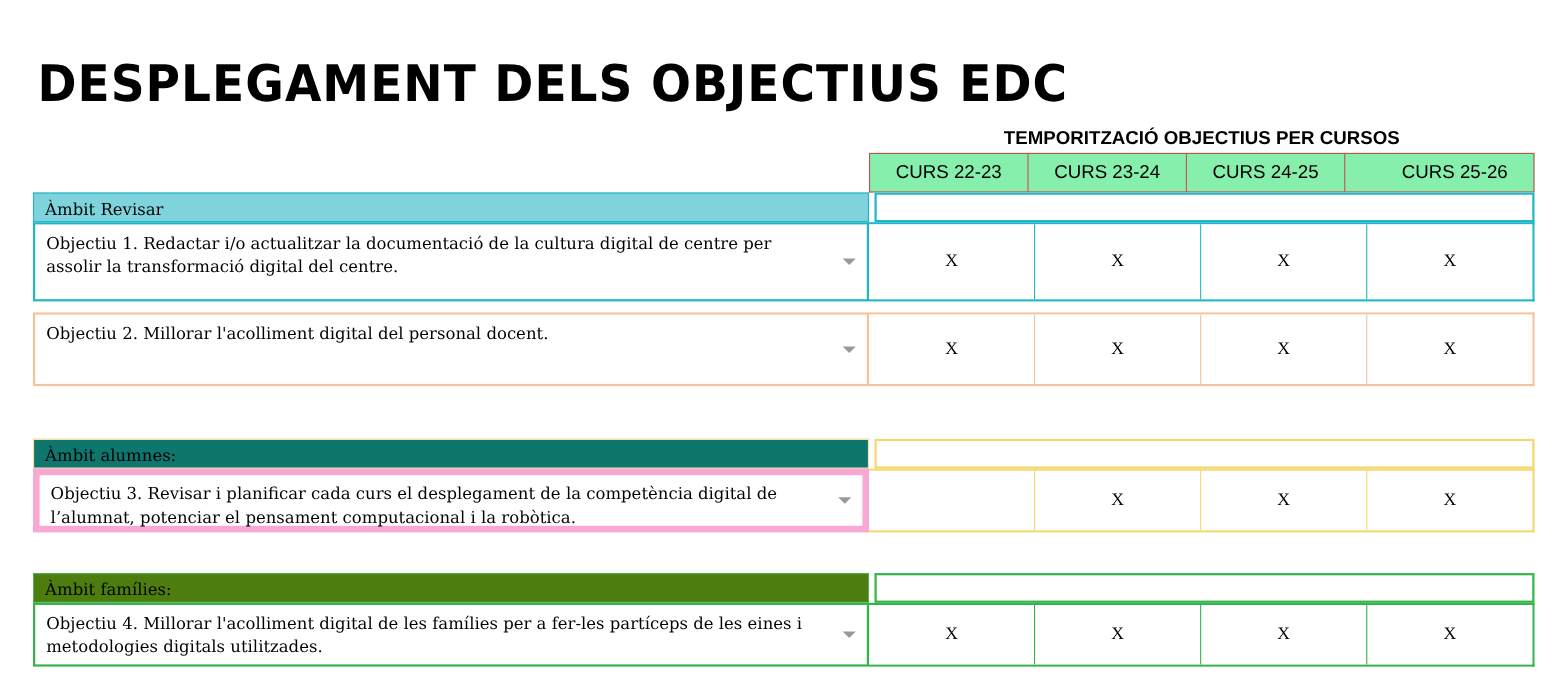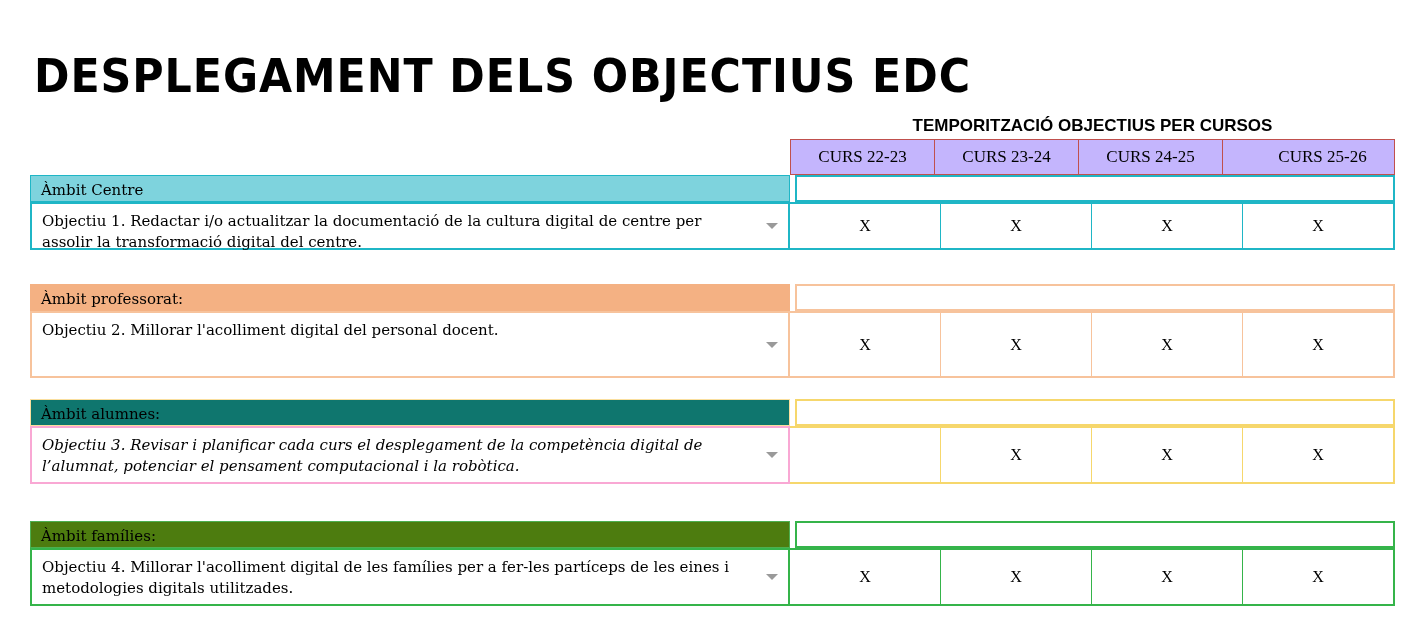--- a/index.html
+++ b/index.html
@@ -52,22 +52,21 @@
     display: flex;
   }
   .curs-cell {
     flex: 1 1 0;
     border: 1px solid #c0504d;
     border-right: none;
     display: flex;
     align-items: center;
     justify-content: center;
     font-size: 17px;
-    background: #c4b5fd;
-    font-family: Liberation Serif, serif;
+    background: #86efac;
   }
   .curs-cell:last-child { border-right: 1px solid #c0504d; padding-left: 28px; }
 
   
   .block {
     position: absolute;
     left: 30px;
     width: 1365px;
   }
   .block .ambit-row {
@@ -139,81 +138,76 @@
   .b-centre .mark-cell + .mark-cell { border-left: 1px solid #1fb6c6; }
 
   .b-prof .ambit-label { background: #f4b183; border-color: #f4b183; }
   .b-prof .ambit-empty { border: 2px solid #f7c39c; }
   .b-prof .obj-cell    { border: 2px solid #f7c39c; }
   .b-prof .marks       { border: 2px solid #f7c39c; border-left: none; }
   .b-prof .mark-cell + .mark-cell { border-left: 1px solid #f7c39c; }
 
   .b-alum .ambit-label { background: #0f766e; border-color: #fadf9e; }
   .b-alum .ambit-empty { border: 2px solid #f6d76c; }
-  .b-alum .obj-cell    { border: 2px solid #f9a8d4; font-style: italic; }
+  .b-alum .obj-cell    { border: 6px solid #f9a8d4; }
   .b-alum .marks       { border: 2px solid #f6d76c; border-left: none; }
   .b-alum .mark-cell + .mark-cell { border-left: 1px solid #f6d76c; }
 
   .b-fam .ambit-label { background: #4d7c0f; border-color: #4caf50; }
   .b-fam .ambit-empty { border: 2px solid #35b44a; }
   .b-fam .obj-cell    { border: 2px solid #35b44a; }
   .b-fam .marks       { border: 2px solid #35b44a; border-left: none; }
   .b-fam .mark-cell + .mark-cell { border-left: 1px solid #35b44a; }
 
   
   #block-centre { top: 175px; }
   #block-prof   { top: 284px; }
   #block-alum   { top: 399px; }
   #block-fam    { top: 521px; }
 
-  #block-centre .obj-cell, #block-centre .marks { height: 48px; }
+  #block-centre .obj-cell, #block-centre .marks { height: 72px; }
   #block-prof   .obj-cell, #block-prof .marks   { height: 67px; }
   #block-alum   .obj-cell, #block-alum .marks   { height: 58px; }
   #block-fam    .obj-cell, #block-fam .marks    { height: 58px; }
 </style>
 </head>
 <body>
 
 <h1 class="page-title">Desplegament dels objectius EDC</h1>
 
 <div class="cursos-header">TEMPORITZACIÓ OBJECTIUS PER CURSOS</div>
 
 <div class="curs-row">
   <div class="curs-cell">CURS 22-23</div>
   <div class="curs-cell">CURS 23-24</div>
   <div class="curs-cell">CURS 24-25</div>
   <div class="curs-cell">CURS 25-26</div>
 </div>
 
 <div class="block b-centre" id="block-centre">
   <div class="ambit-row">
-    <div class="ambit-label">Àmbit Centre</div>
+    <div class="ambit-label">Àmbit Revisar</div>
     <div class="ambit-gap"></div>
     <div class="ambit-empty"></div>
   </div>
   <div class="obj-row">
     <div class="obj-cell">
       <span>Objectiu 1. Redactar i/o actualitzar la documentació de la cultura digital de centre per assolir la transformació digital del centre.</span>
       <span class="dropdown-arrow"></span>
     </div>
     <div class="marks">
       <div class="mark-cell">X</div>
       <div class="mark-cell">X</div>
       <div class="mark-cell">X</div>
       <div class="mark-cell">X</div>
     </div>
   </div>
 </div>
 
 <div class="block b-prof" id="block-prof">
-  <div class="ambit-row">
-    <div class="ambit-label">Àmbit professorat:</div>
-    <div class="ambit-gap"></div>
-    <div class="ambit-empty"></div>
-  </div>
   <div class="obj-row">
     <div class="obj-cell">
       <span>Objectiu 2. Millorar l'acolliment digital del personal docent.</span>
       <span class="dropdown-arrow"></span>
     </div>
     <div class="marks">
       <div class="mark-cell">X</div>
       <div class="mark-cell">X</div>
       <div class="mark-cell">X</div>
       <div class="mark-cell">X</div>

